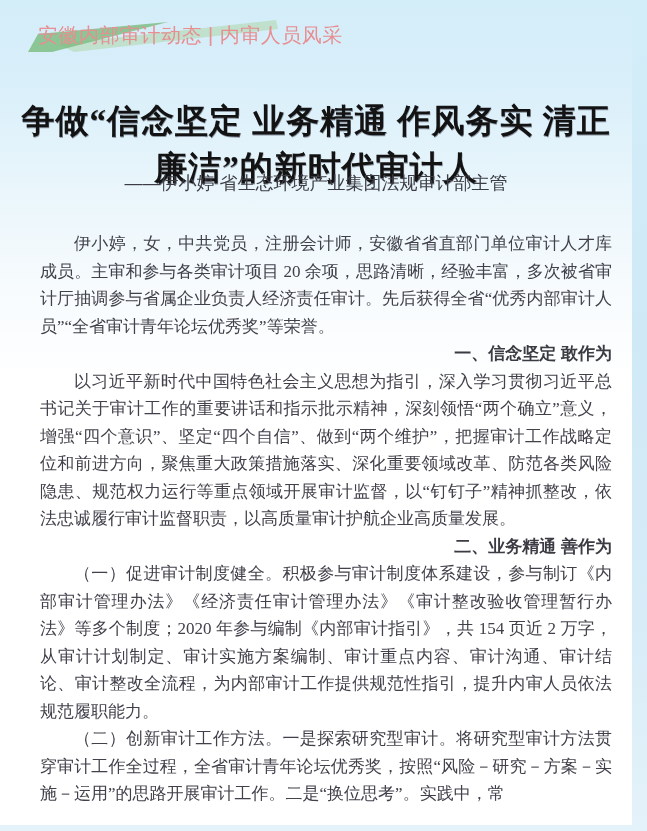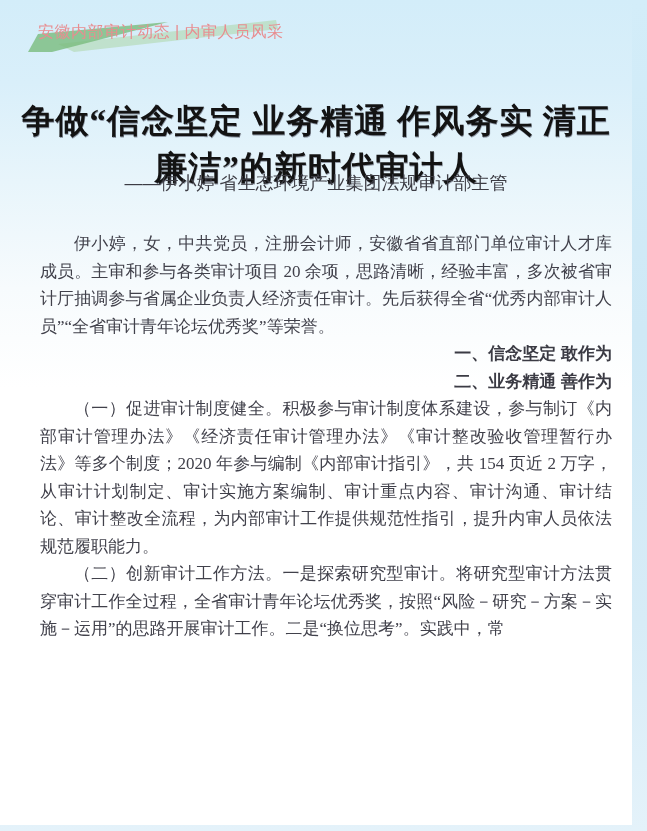--- a/index.html
+++ b/index.html
@@ -15,21 +15,21 @@
     width: 632px; height: 825px;
     overflow: hidden;
     background: linear-gradient(180deg, #d3edf9 0%, #d9effa 10%, #e8f5fb 22%, #f7fbfd 35%, #ffffff 47%, #ffffff 100%);
   }
   .brand { position: absolute; left: 28px; top: 12px; width: 300px; height: 44px; }
   .brand-swoosh { position: absolute; left: 0; top: 0; }
   .brand-label {
     position: absolute; left: 10px; top: 10px;
     white-space: nowrap;
     color: #e88d90;
-    font-size: 16px;
+    font-size: 20px;
     letter-spacing: 0.5px;
     font-family: "Liberation Sans", sans-serif;
   }
   .title {
     position: absolute; top: 82px; left: 21px; width: 590px;
     text-align: center;
     font-size: 33px; line-height: 47px;
     font-weight: bold;
     color: #131313;
     letter-spacing: 1px;
@@ -70,18 +70,19 @@
     <div class="brand-label">安徽内部审计动态 | 内审人员风采</div>
   </div>
 
   <div class="title">争做“信念坚定 业务精通 作风务实 清正廉洁”的新时代审计人</div>
 
   <div class="subtitle">——伊小婷  省生态环境产业集团法规审计部主管</div>
 
   <div class="article" id="article-body">
       <p>伊小婷，女，中共党员，注册会计师，安徽省省直部门单位审计人才库成员。主审和参与各类审计项目 20 余项，思路清晰，经验丰富，多次被省审计厅抽调参与省属企业负责人经济责任审计。先后获得全省“优秀内部审计人员”“全省审计青年论坛优秀奖”等荣誉。</p>
       <p class="heading">一、信念坚定 敢作为</p>
+      <p>以习近平新时代中国特色社会主义思想为指引，深入学习贯彻习近平总书记关于审计工作的重要讲话和指示批示精神，深刻领悟“两个确立”意义，增强“四个意识”、坚定“四个自信”、做到“两个维护”，把握审计工作战略定位和前进方向，聚焦重大政策措施落实、深化重要领域改革、防范各类风险隐患、规范权力运行等重点领域开展审计监督，以“钉钉子”精神抓整改，依法忠诚履行审计监督职责，以高质量审计护航企业高质量发展。</p>
       <p class="heading">二、业务精通 善作为</p>
       <p>（一）促进审计制度健全。积极参与审计制度体系建设，参与制订《内部审计管理办法》《经济责任审计管理办法》《审计整改验收管理暂行办法》等多个制度；2020 年参与编制《内部审计指引》，共 154 页近 2 万字，从审计计划制定、审计实施方案编制、审计重点内容、审计沟通、审计结论、审计整改全流程，为内部审计工作提供规范性指引，提升内审人员依法规范履职能力。</p>
       <p>（二）创新审计工作方法。一是探索研究型审计。将研究型审计方法贯穿审计工作全过程，全省审计青年论坛优秀奖，按照“风险－研究－方案－实施－运用”的思路开展审计工作。二是“换位思考”。实践中，常</p>
     </div>
 
 </div>
 
 </body></html>

